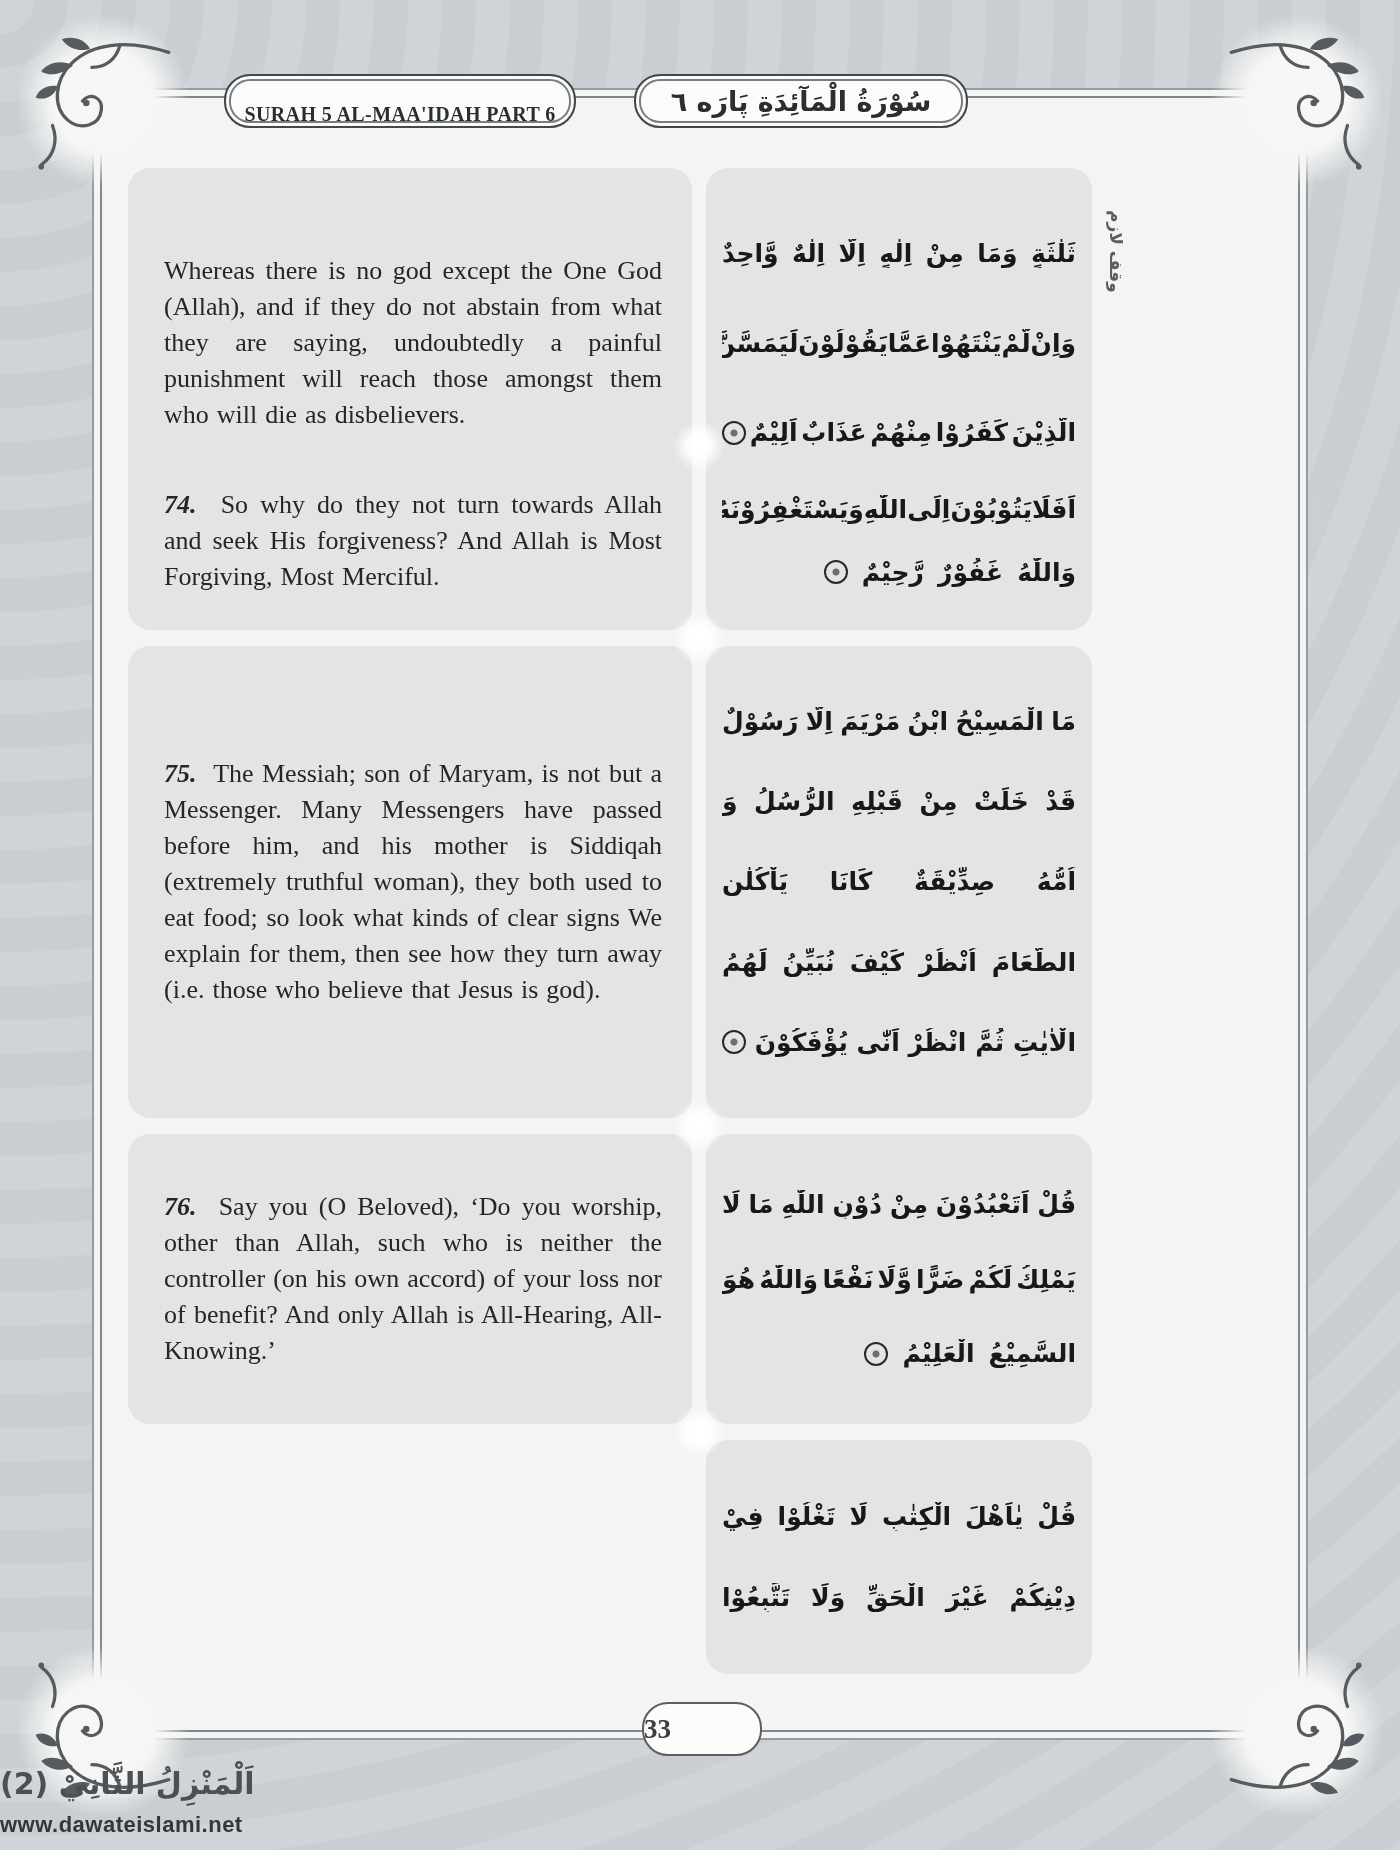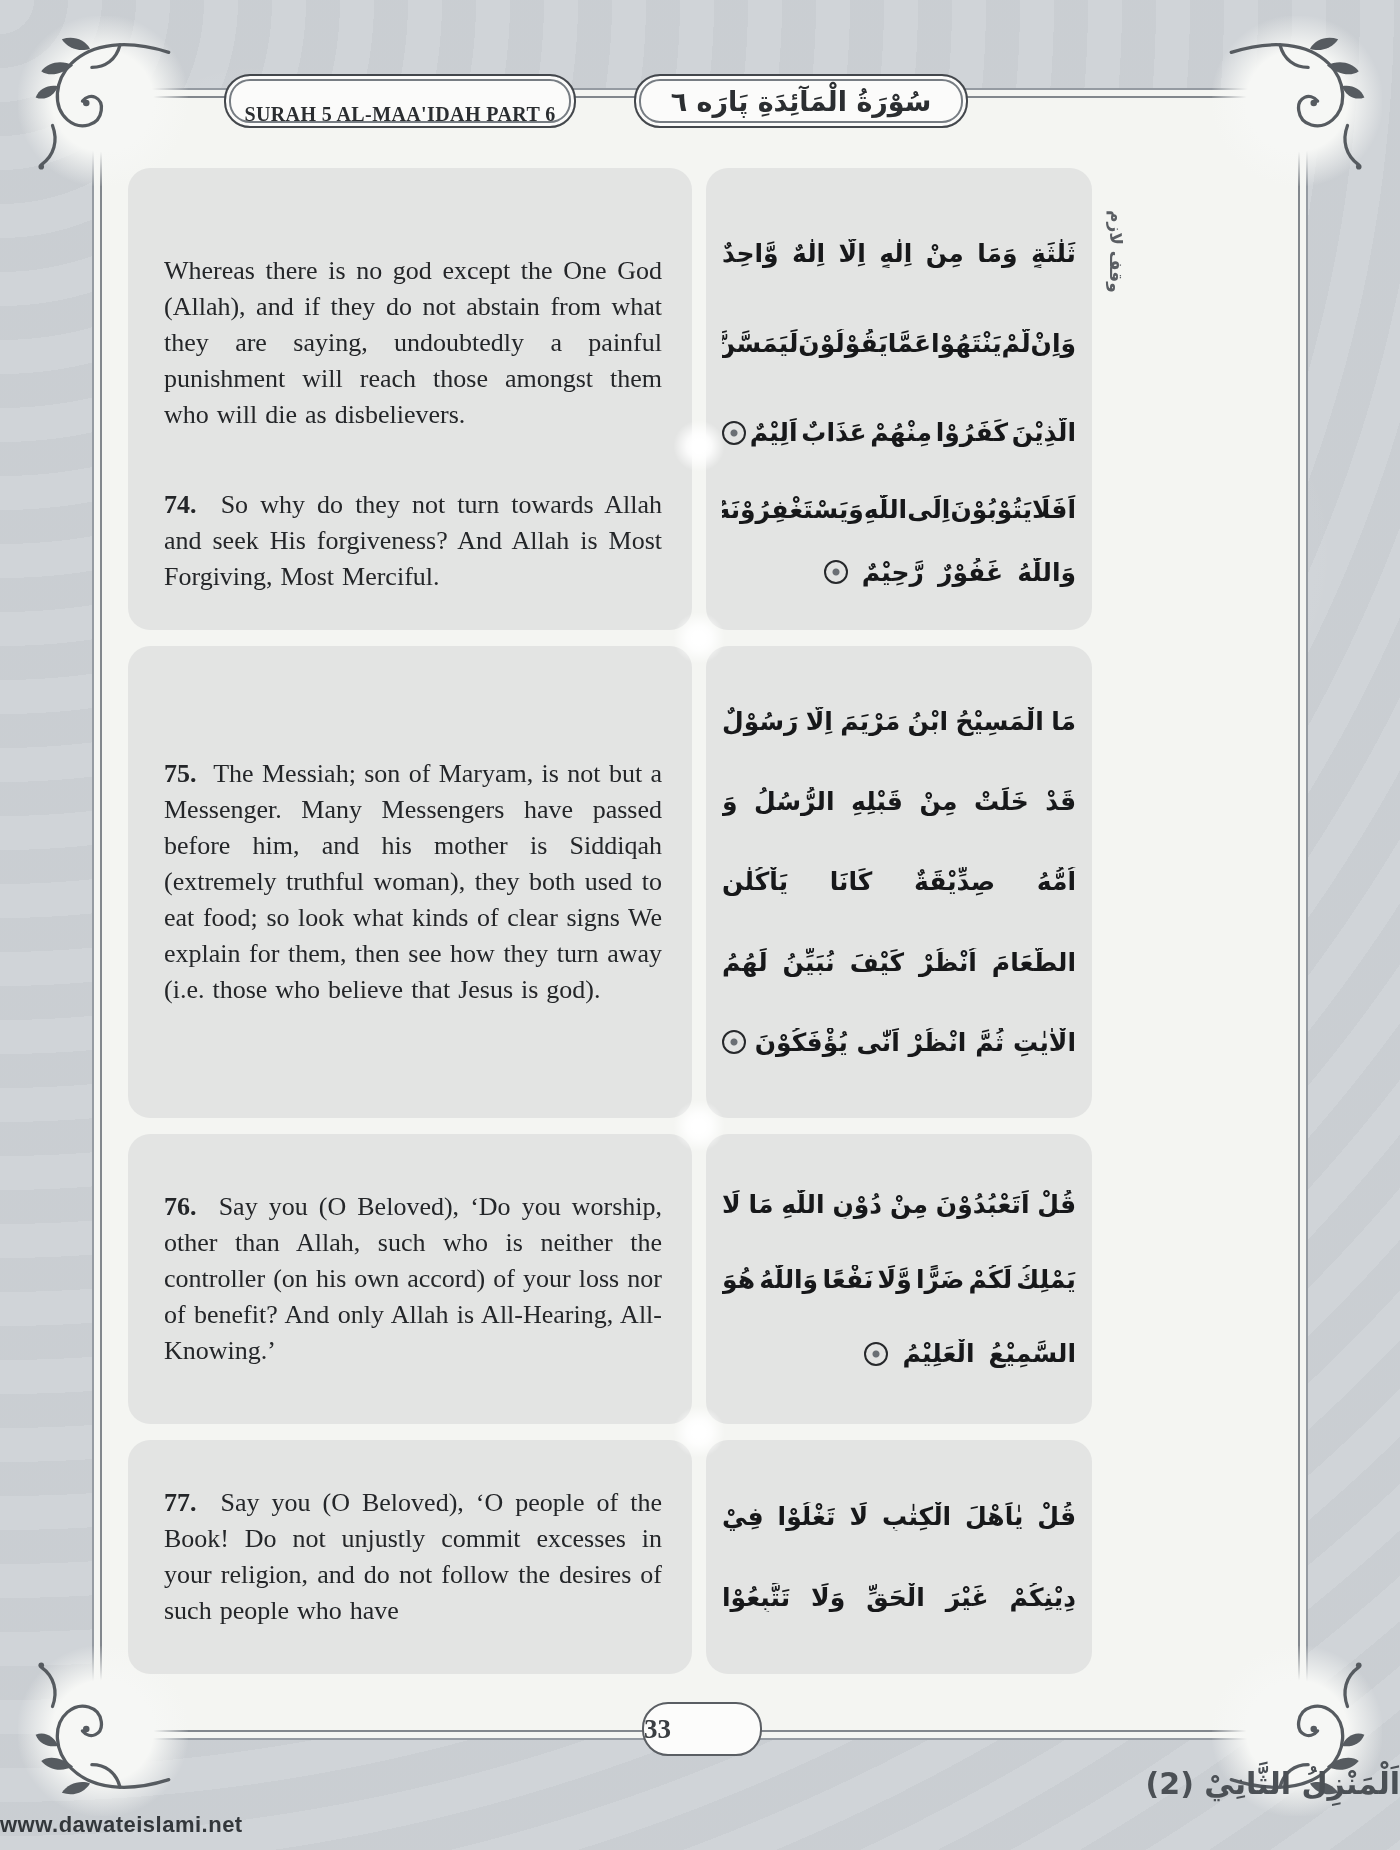--- a/index.html
+++ b/index.html
@@ -56,21 +56,21 @@
   }
   
   .row{position:absolute;left:128px;width:964px;z-index:4;}
   .block{position:absolute;top:0;height:100%;background:#e3e4e3;border-radius:22px;box-sizing:border-box;}
   .en-block{left:0;width:564px;display:flex;align-items:center;padding:24px 30px 24px 36px;}
   .en-text{
     margin:0;width:100%;
     font:26px/36px "Liberation Serif", serif;color:#242629;
     text-align:justify;word-spacing:1.5px;
   }
-  .en-text b{font-weight:bold;}
+  .en-text b{font-weight:bold;font-style:italic;}
   .en-text b:empty{display:none;}
   .ar-block{
     left:578px;width:386px;
     display:flex;flex-direction:column;justify-content:space-evenly;
     padding:10px 16px;
   }
   .ar-line{
     display:flex;direction:rtl;justify-content:space-between;align-items:center;
     font:bold 25px "DejaVu Sans", sans-serif;color:#17181a;
     overflow:hidden;white-space:nowrap;
@@ -88,21 +88,21 @@
   }
   
   .pagenum-pill{
     position:absolute;left:642px;top:1702px;width:116px;height:50px;z-index:6;
     background:#fcfcfb;border:2.5px solid #5a5e63;border-radius:26px;
     display:flex;align-items:center;justify-content:flex-start;
   }
   .pagenum-pill span{font:bold 27px "Liberation Serif", serif;color:#3a3e42;}
   .manzil{
     position:absolute;left:0;top:1766px;width:1400px;z-index:4;
-    text-align:right;direction:rtl;
+    text-align:left;direction:rtl;
     font:bold 30px "DejaVu Sans", sans-serif;color:#4b5055;
   }
   .website{
     position:absolute;left:0;top:1812px;width:1400px;z-index:4;
     text-align:left;
     font:bold 22px "Liberation Sans", sans-serif;color:#33373b;letter-spacing:.5px;
   }
 </style>
 </head>
 <body>
@@ -276,23 +276,20 @@
           <span>هُوَ</span>
         </div>
         <div class="ar-line compact">
           <span>السَّمِيْعُ</span>
           <span>الْعَلِيْمُ</span>
           <span class="ayah-circle"></span>
         </div>
       </div>
   </div>
     <div class="row" style="top: 1440px; height: 234px;">
-    <div class="block en-block">
-      <p class="en-text"><b class="vnum">77.</b><span class="vtext">&nbsp;&nbsp;Say you (O Beloved), ‘O people of the Book! Do not unjustly commit excesses in your religion, and do not follow the desires of such people who have</span></p>
-    </div>
     <div class="block ar-block">
         <div class="ar-line">
           <span>قُلْ</span>
           <span>يٰاَهْلَ</span>
           <span>الْكِتٰبِ</span>
           <span>لَا</span>
           <span>تَغْلُوْا</span>
           <span>فِيْ</span>
         </div>
         <div class="ar-line">

